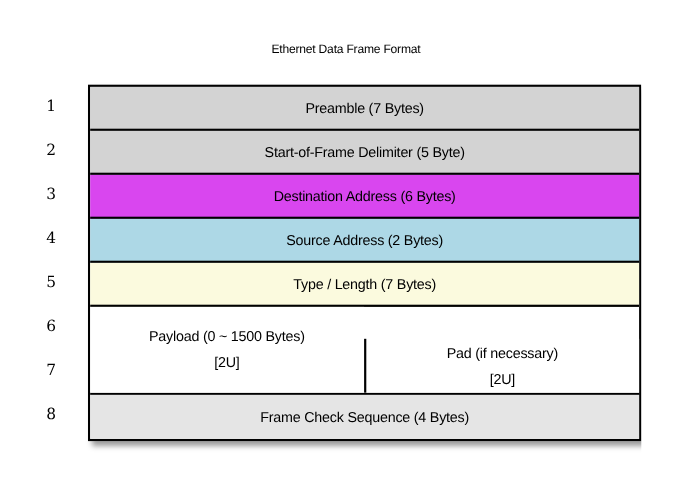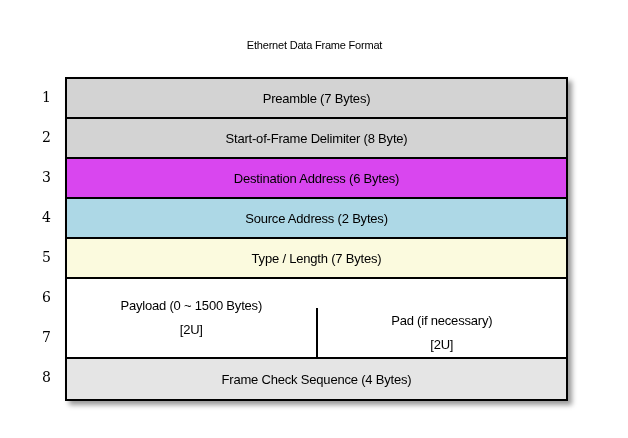--- a/index.html
+++ b/index.html
@@ -36,21 +36,21 @@
     height: 40px;
     display: flex;
     align-items: center;
     justify-content: center;
     font-family: "DejaVu Serif", serif;
     font-size: 14px;
     color: #000000;
   }
   .frame-table {
     position: absolute;
-    left: 65px;
+    left: 80px;
     top: 77px;
     width: 499px;
     border: 2px solid #000000;
     box-sizing: content-box;
     background: #ffffff;
     box-shadow: 4px 4px 5px rgba(0,0,0,0.40);
   }
   .row {
     height: 40px;
     box-sizing: border-box;
@@ -101,21 +101,21 @@
     <div class="num">6</div>
     <div class="num">7</div>
     <div class="num">8</div>
   </div>
 
   <div class="frame-table">
     <div class="row" style="background: rgb(211, 211, 211);">
       <span>Preamble (7 Bytes)</span>
     </div>
     <div class="row" style="background: rgb(211, 211, 211);">
-      <span>Start-of-Frame Delimiter (8 Byte)</span>
+      <span>Start-of-Frame Delimiter (5 Byte)</span>
     </div>
     <div class="row" style="background: #d946ef;">
       <span>Destination Address (6 Bytes)</span>
     </div>
     <div class="row" style="background: rgb(173, 216, 230);">
       <span>Source Address (2 Bytes)</span>
     </div>
     <div class="row" style="background: rgb(251, 250, 222);">
       <span>Type / Length (7 Bytes)</span>
     </div>

